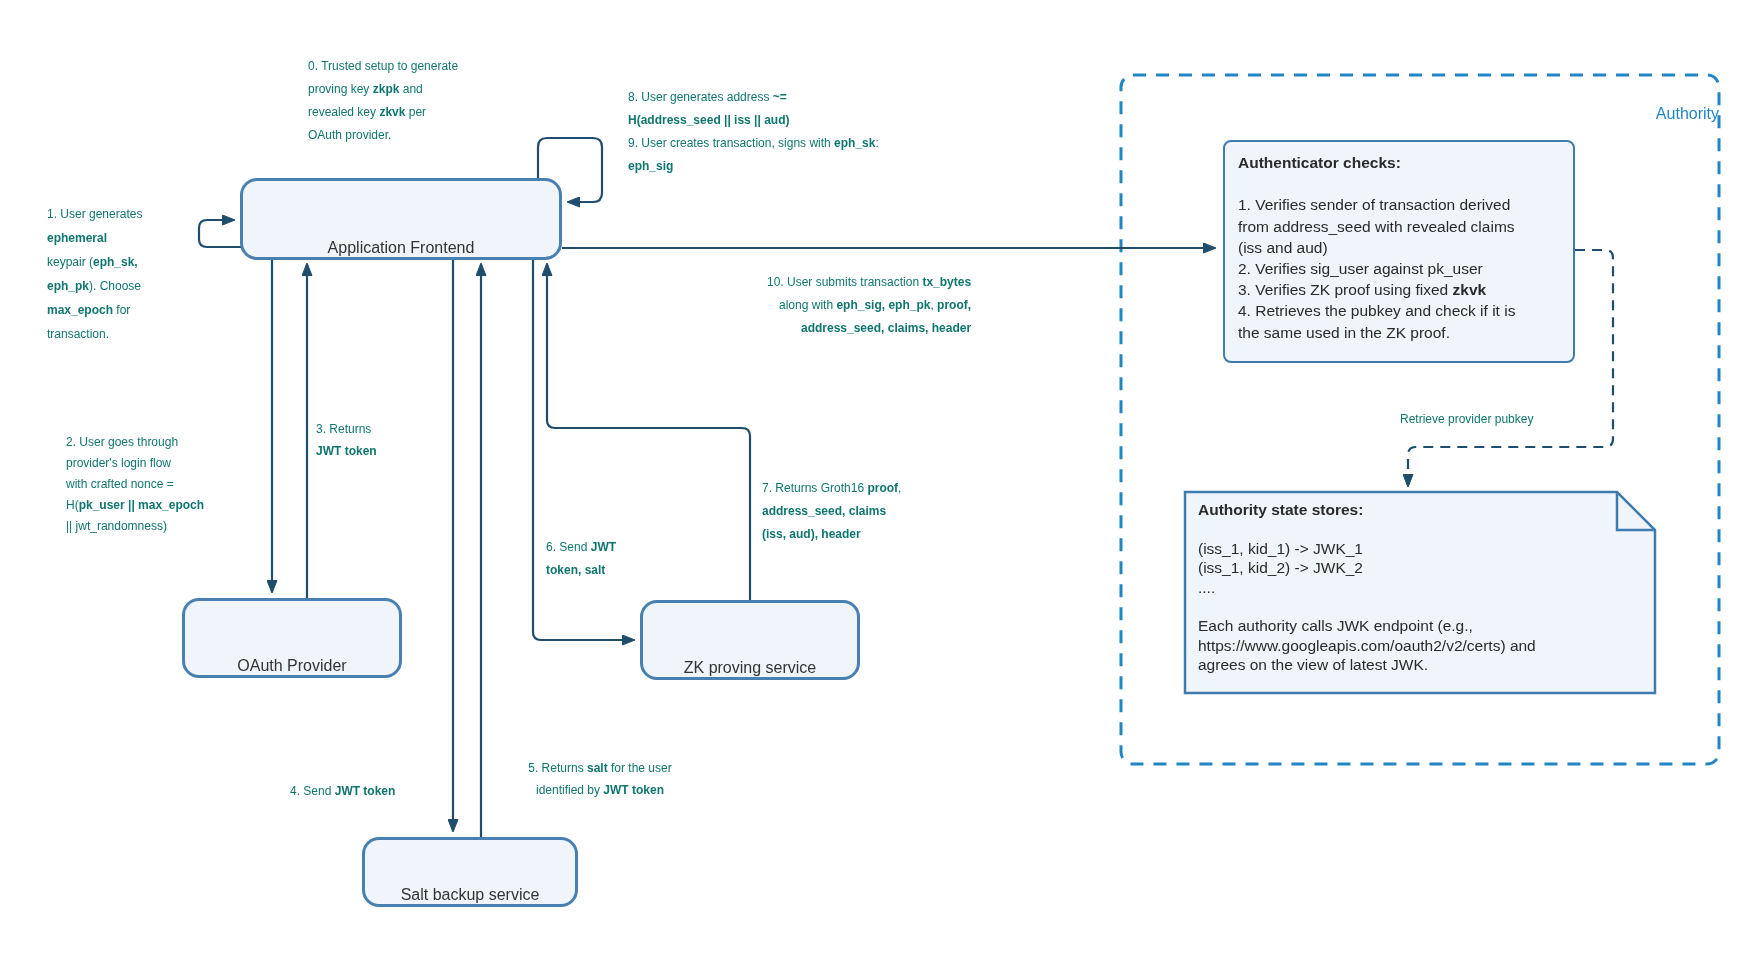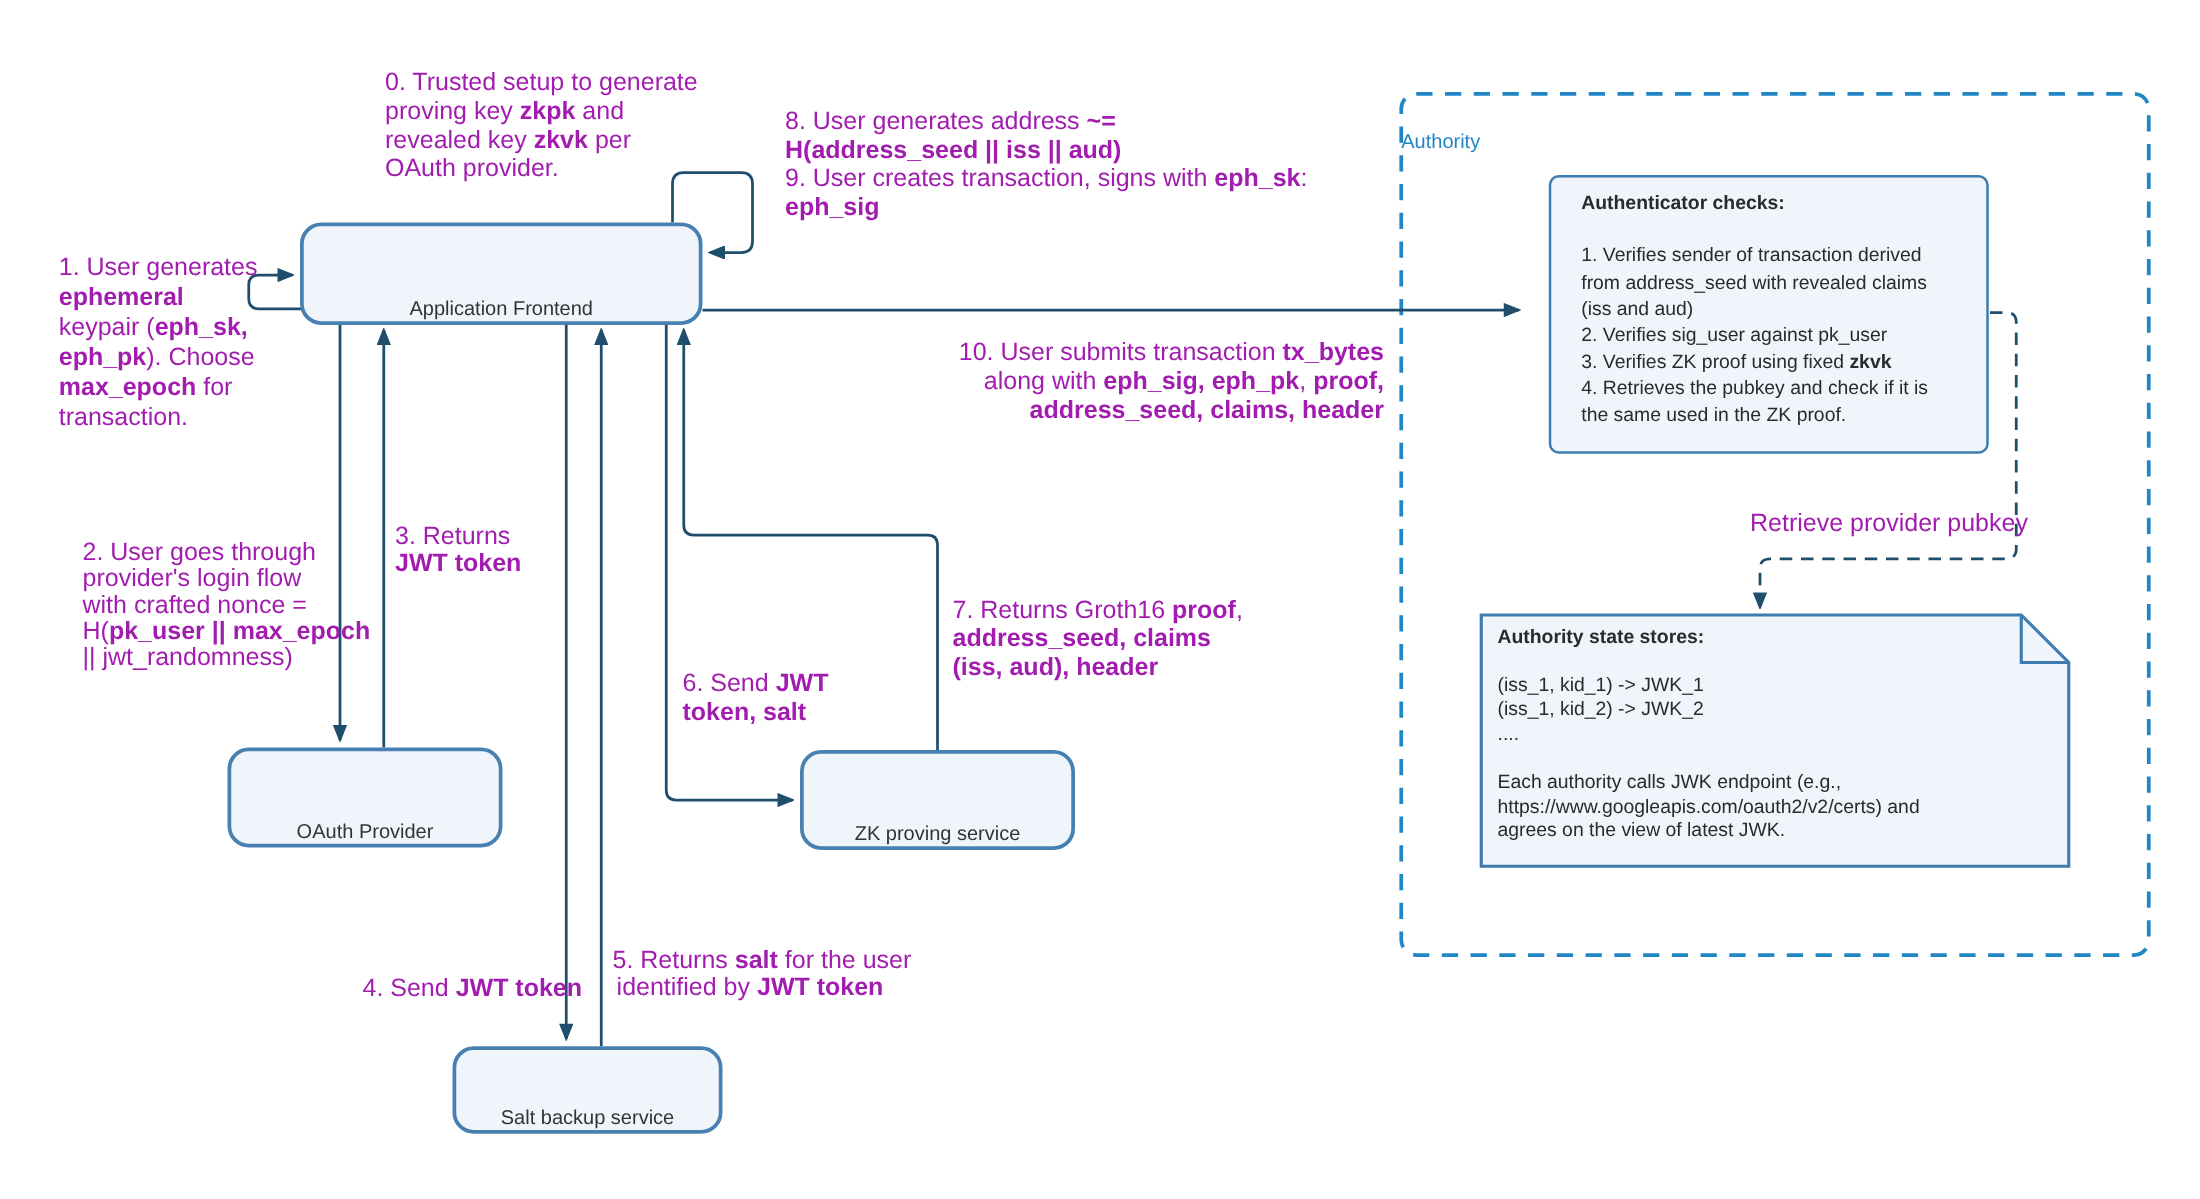--- a/index.html
+++ b/index.html
@@ -17,31 +17,31 @@
     font-size:16px;color:#333;
   }
   #box-frontend{left:240px;top:178px;width:322px;height:82px;}
   #box-oauth{left:182px;top:598px;width:220px;height:80px;}
   #box-zk{left:640px;top:600px;width:220px;height:80px;}
   #box-salt{left:362px;top:837px;width:216px;height:70px;}
   #box-auth-checks{
     position:absolute;box-sizing:border-box;
     left:1223px;top:140px;width:352px;height:223px;
     background:#EFF5FB;border:2px solid #3E7CB0;border-radius:8px;
-    padding:10px 24px;font-size:15.5px;line-height:21.2px;color:#2a2a2a;margin-left:16px;
+    padding:10px 13px;font-size:15.5px;line-height:21.2px;color:#2a2a2a;
   }
   #authority-label{
-    position:absolute;left:1121px;top:105px;width:598px;text-align:left;
+    position:absolute;left:1121px;top:105px;width:598px;text-align:right;
     color:#2186C6;font-size:16px;
   }
   #note-text{
     position:absolute;left:1198px;top:500px;width:440px;
     font-size:15.5px;line-height:19.4px;color:#2a2a2a;
   }
-  .ann{position:absolute;font-size:20px;color:#a21caf;white-space:nowrap;}
+  .ann{position:absolute;font-size:12px;color:#0f766e;white-space:nowrap;}
   .ann .tl{min-height:1em;}
   .b{font-weight:bold;}
   #ann-step0{left:308px;top:55px;line-height:23px;}
   #ann-step1{left:47px;top:202px;line-height:24px;}
   #ann-step2{left:66px;top:432px;line-height:21px;}
   #ann-step3{left:316px;top:418px;line-height:22px;}
   #ann-step4{left:290px;top:780px;line-height:22px;}
   #ann-step5{left:490px;top:757px;width:220px;text-align:center;line-height:22px;}
   #ann-step6{left:546px;top:536px;line-height:23px;}
   #ann-step7{left:762px;top:477px;width:232px;text-align:left;line-height:23px;}

